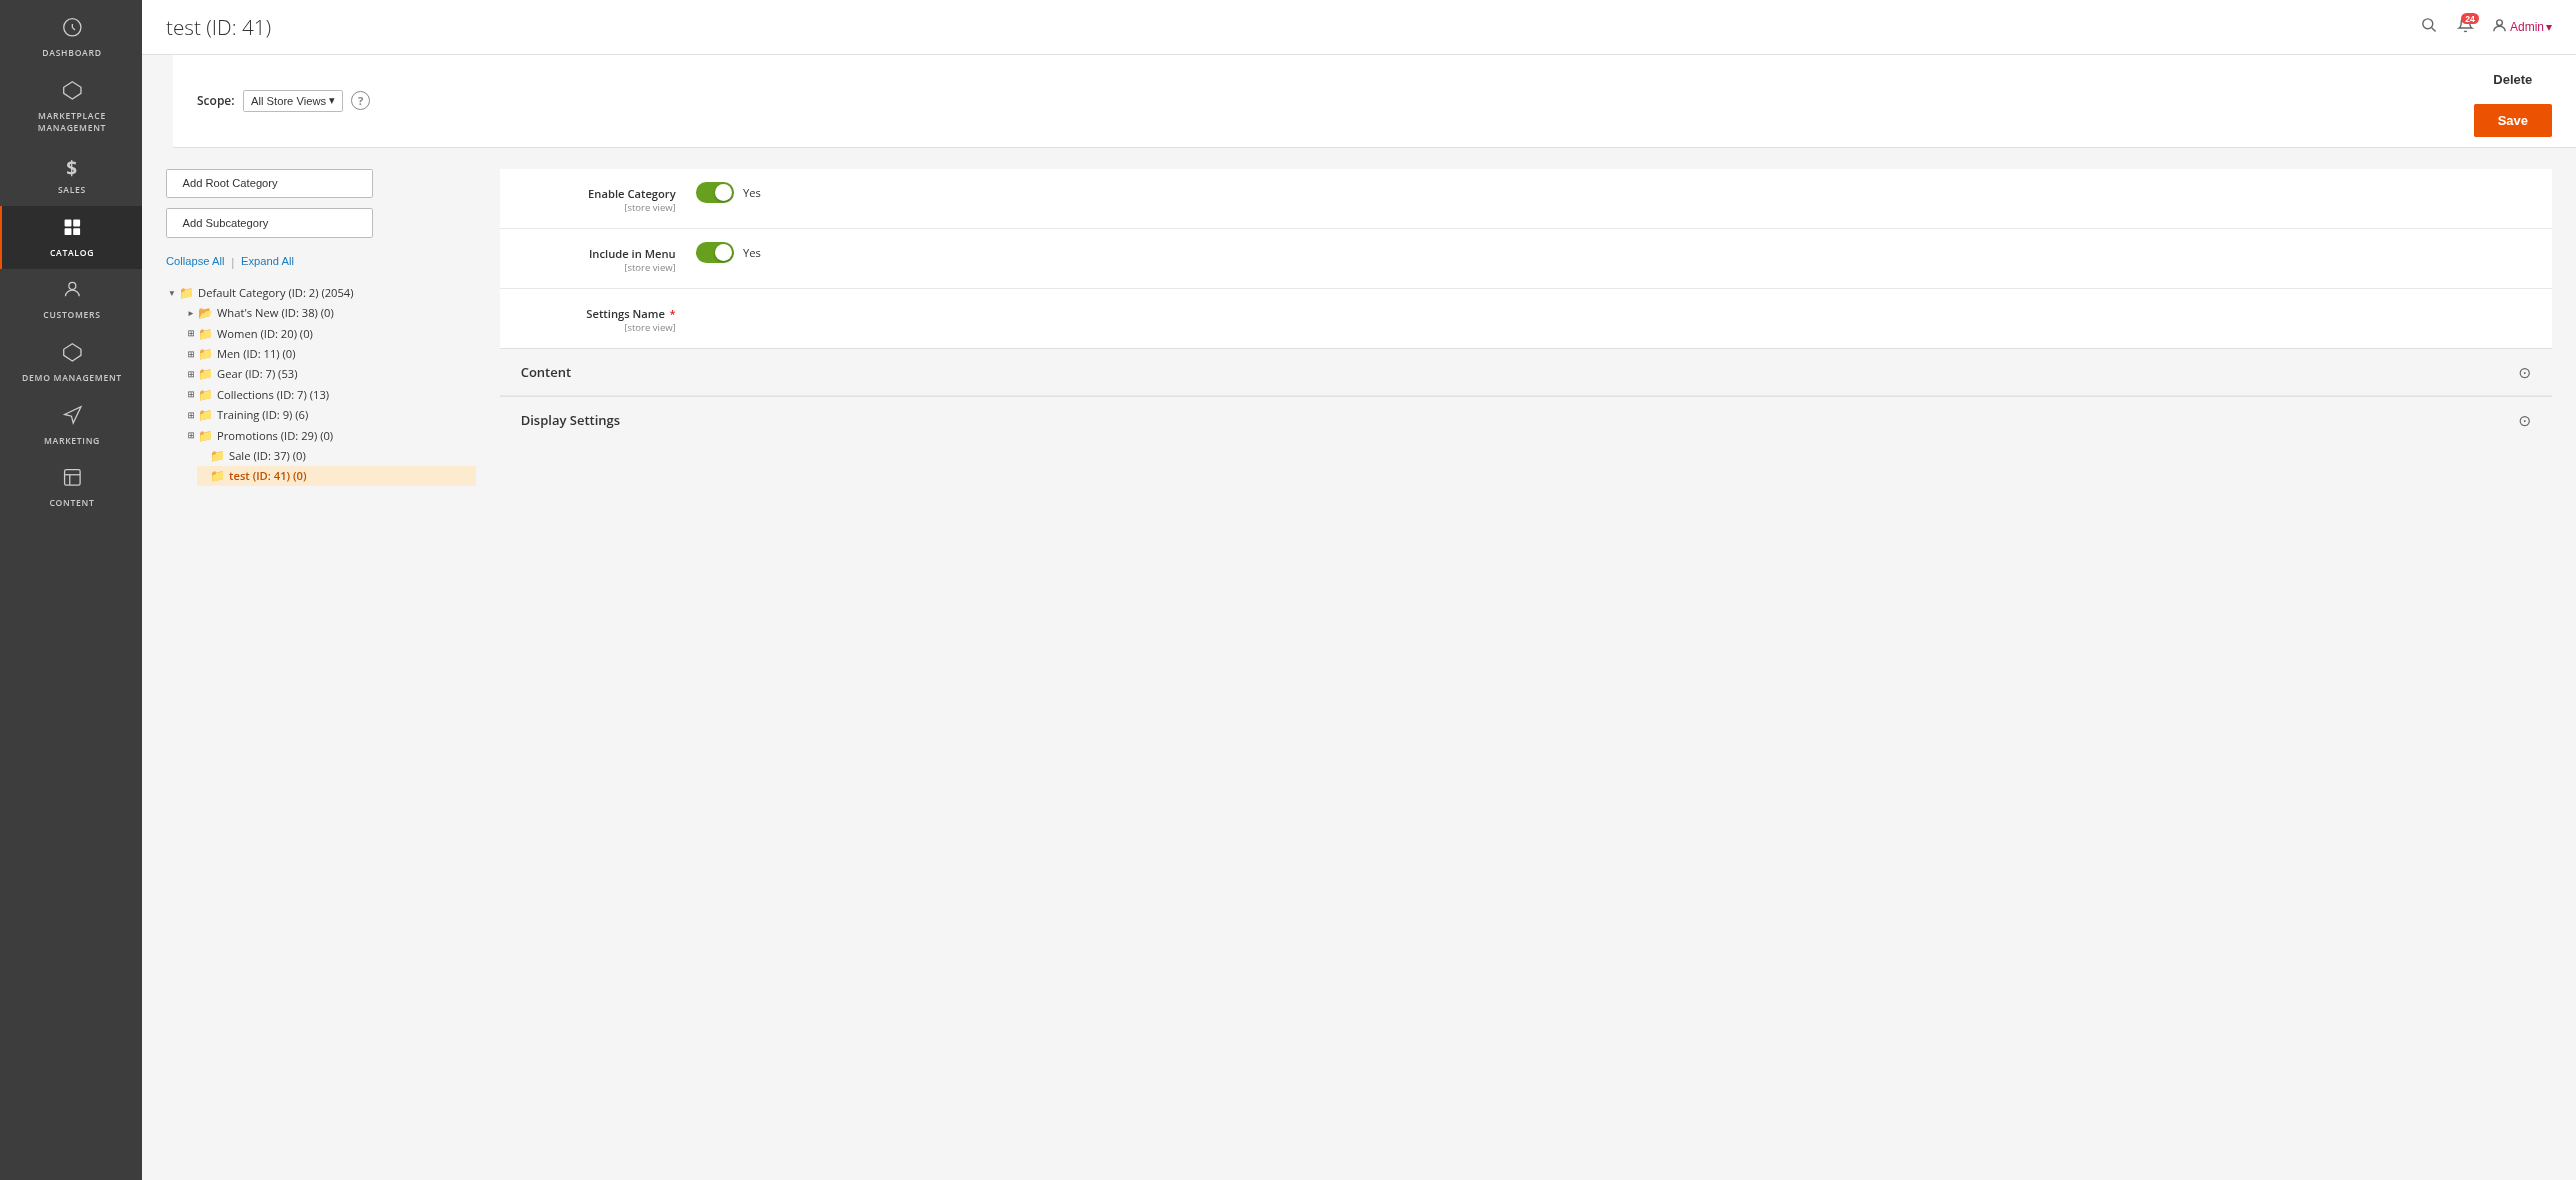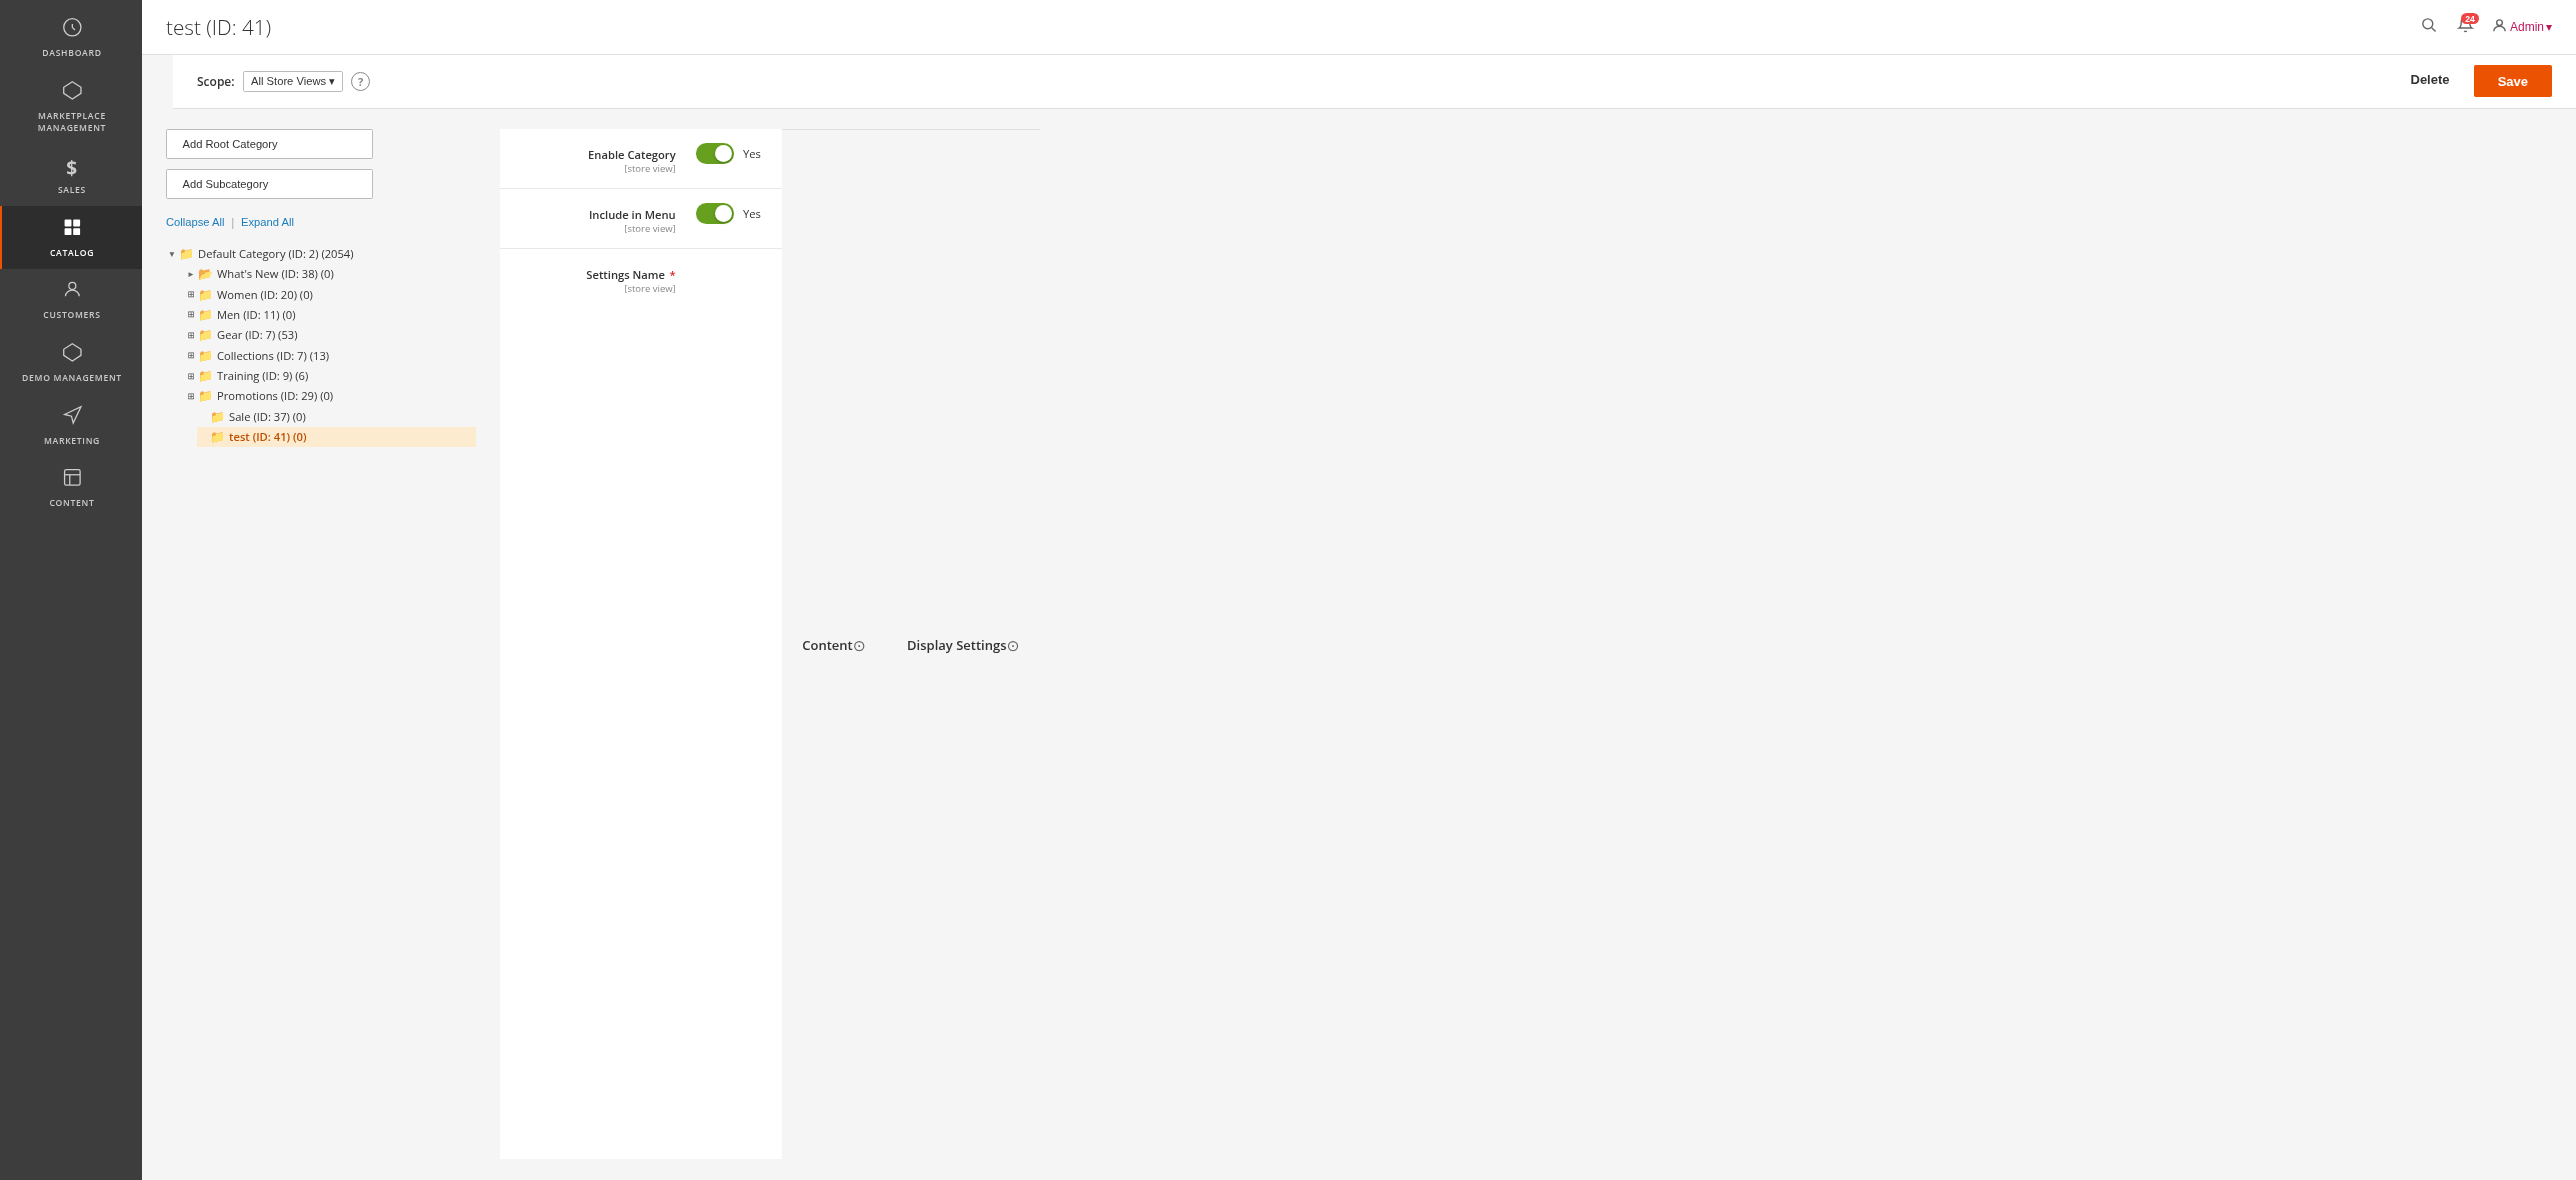--- a/index.html
+++ b/index.html
@@ -168,22 +168,23 @@
       display: flex;
       align-items: center;
       justify-content: center;
       font-size: 11.2px;
       color: #888;
       font-weight: 700;
       cursor: pointer;
     }
     .scope-right {
       display: flex;
-      align-items: flex-start;
+      align-items: center;
       gap: 10.3px;
+      flex-direction: column;
     }
     .btn-delete {
       background: none;
       border: none;
       font-size: 13px;
       font-weight: 600;
       color: #333;
       cursor: pointer;
       padding: 6.9px 13.8px;
     }
@@ -281,21 +282,21 @@
       margin-right: 1.7px;
     }
     .tree-children {
       padding-left: 19px;
     }
 
     
     .right-panel {
       flex: 1;
       display: flex;
-      flex-direction: row;
+      flex-direction: column;
       gap: 0;
     }
 
     
     .form-section {
       background: #fff;
       margin-bottom: 0;
     }
     .form-row {
       display: flex;

